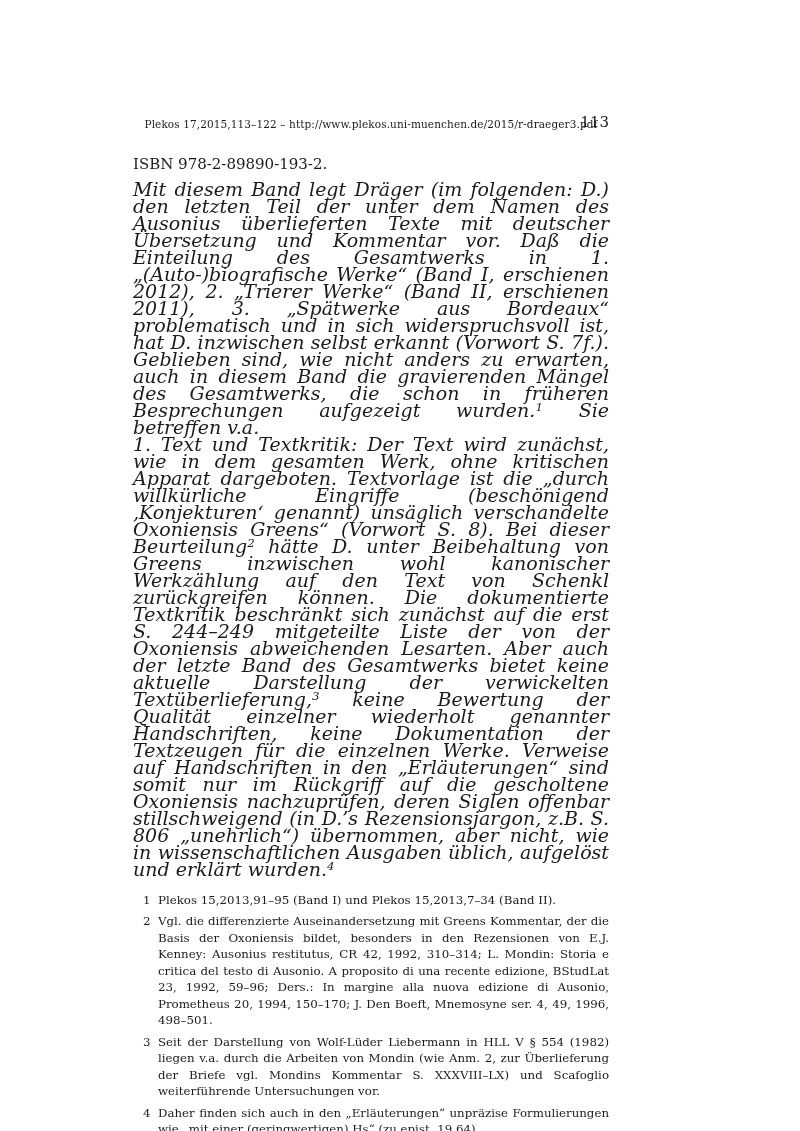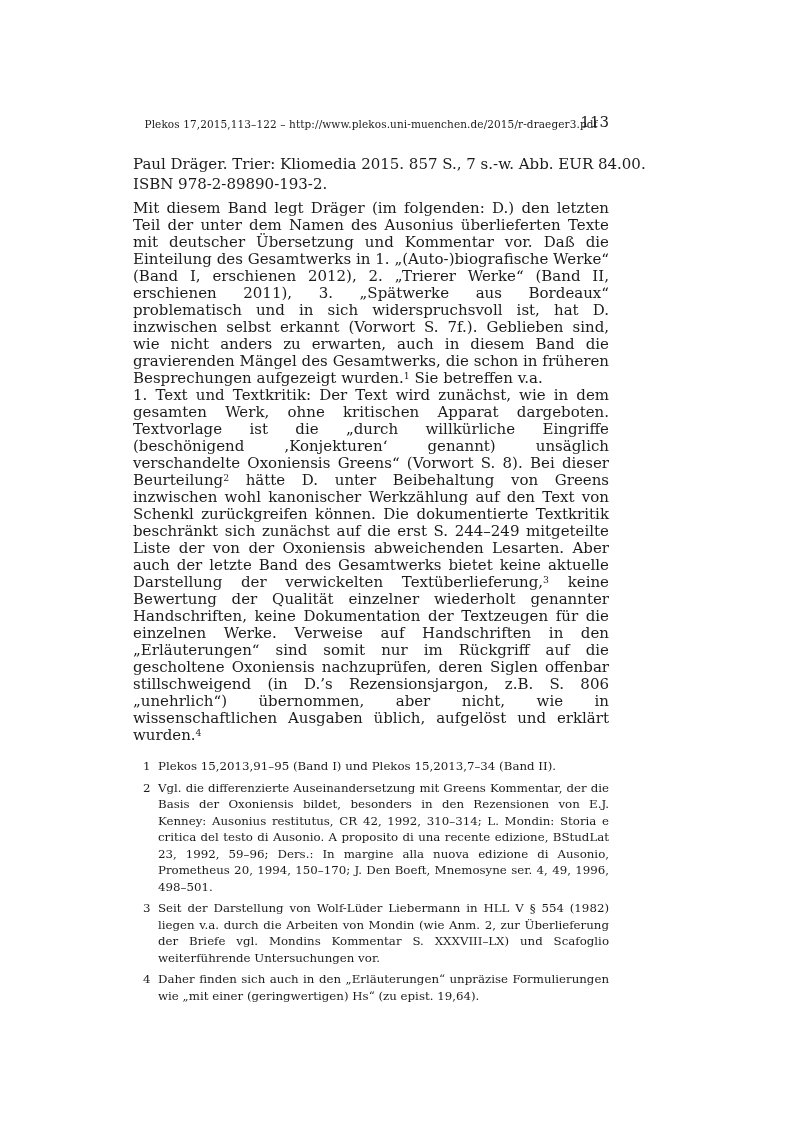--- a/index.html
+++ b/index.html
@@ -15,21 +15,21 @@
   .journal-line{text-align:center;font-size:10.5px;line-height:14px;letter-spacing:0.1px;}
   .page-number{position:absolute;right:0;top:-3px;font-size:15px;line-height:17px;margin-left:36px;}
 
   
   .content{position:absolute;top:155px;left:133px;width:476px;}
 
   .heading{font-size:15px;margin:0 0 6px 0;}
   .heading-line{line-height:19.7px;white-space:nowrap;text-align:justify;text-align-last:justify;}
   .heading-line.last{text-align-last:left;}
 
-  .body-text{font-size:15px;}
+  .body-text{font-size:19px;font-style:italic;}
   .para{margin:0;text-align:justify;line-height:17px;
         -webkit-hyphens:none;hyphens:none;}
 
   .sup{font-size:62%;position:relative;top:-0.45em;line-height:0;}
 
   .footnotes{margin-top:14px;font-size:11.8px;}
   .fn-row{display:flex;margin-bottom:5px;}
   .fn-num{flex:0 0 15px;margin-left:10px;line-height:16.5px;}
   .fn-text{flex:1 1 auto;text-align:justify;line-height:16.5px;}
   .link{text-underline-offset:2px;}
@@ -40,21 +40,20 @@
 <div class="page">
 
   <div class="header">
     <div class="journal-line">Plekos 17,2015,113–122 – http://www.plekos.uni-muenchen.de/2015/r-draeger3.pdf</div>
     <span class="page-number">113</span>
   </div>
 
   <div class="content">
 
     <div class="heading">
-      <div class="heading-line">Paul Dräger. Trier: Kliomedia 2015. 857 S., 7 s.-w. Abb. EUR 84.00.</div>
       <div class="heading-line last">ISBN 978-2-89890-193-2.</div>
     </div>
 
     <div class="body-text">
       <p class="para">Mit diesem Band legt Dräger (im folgenden: D.) den letzten Teil der unter dem Namen des Ausonius überlieferten Texte mit deutscher Übersetzung und Kommentar vor. Daß die Einteilung des Gesamtwerks in 1. „(Auto-)biografische Werke“ (Band I, erschienen 2012), 2. „Trierer Werke“ (Band II, erschienen 2011), 3. „Spätwerke aus Bordeaux“ problematisch und in sich widerspruchsvoll ist, hat D. inzwischen selbst erkannt (Vorwort S. 7f.). Geblieben sind, wie nicht anders zu erwarten, auch in diesem Band die gravierenden Mängel des Gesamtwerks, die schon in früheren Besprechungen aufgezeigt wurden.<span class="sup">1</span> Sie betreffen v.a.</p>
       <p class="para">1. Text und Textkritik: Der Text wird zunächst, wie in dem gesamten Werk, ohne kritischen Apparat dargeboten. Textvorlage ist die „durch willkürliche Eingriffe (beschönigend ‚Konjekturen‘ genannt) unsäglich verschandelte Oxoniensis Greens“ (Vorwort S. 8). Bei dieser Beurteilung<span class="sup">2</span> hätte D. unter Beibehaltung von Greens inzwischen wohl kanonischer Werkzählung auf den Text von Schenkl zurückgreifen können. Die dokumentierte Textkritik beschränkt sich zunächst auf die erst S. 244–249 mitgeteilte Liste der von der Oxoniensis abweichenden Lesarten. Aber auch der letzte Band des Gesamtwerks bietet keine aktuelle Darstellung der verwickelten Textüberlieferung,<span class="sup">3</span> keine Bewertung der Qualität einzelner wiederholt genannter Handschriften, keine Dokumentation der Textzeugen für die einzelnen Werke. Verweise auf Handschriften in den „Erläuterungen“ sind somit nur im Rückgriff auf die gescholtene Oxoniensis nachzuprüfen, deren Siglen offenbar stillschweigend (in D.’s Rezensionsjargon, z.B. S. 806 „unehrlich“) übernommen, aber nicht, wie in wissenschaftlichen Ausgaben üblich, aufgelöst und erklärt wurden.<span class="sup">4</span></p>
     </div>
 
     <div class="footnotes">
       <div class="fn-row">

